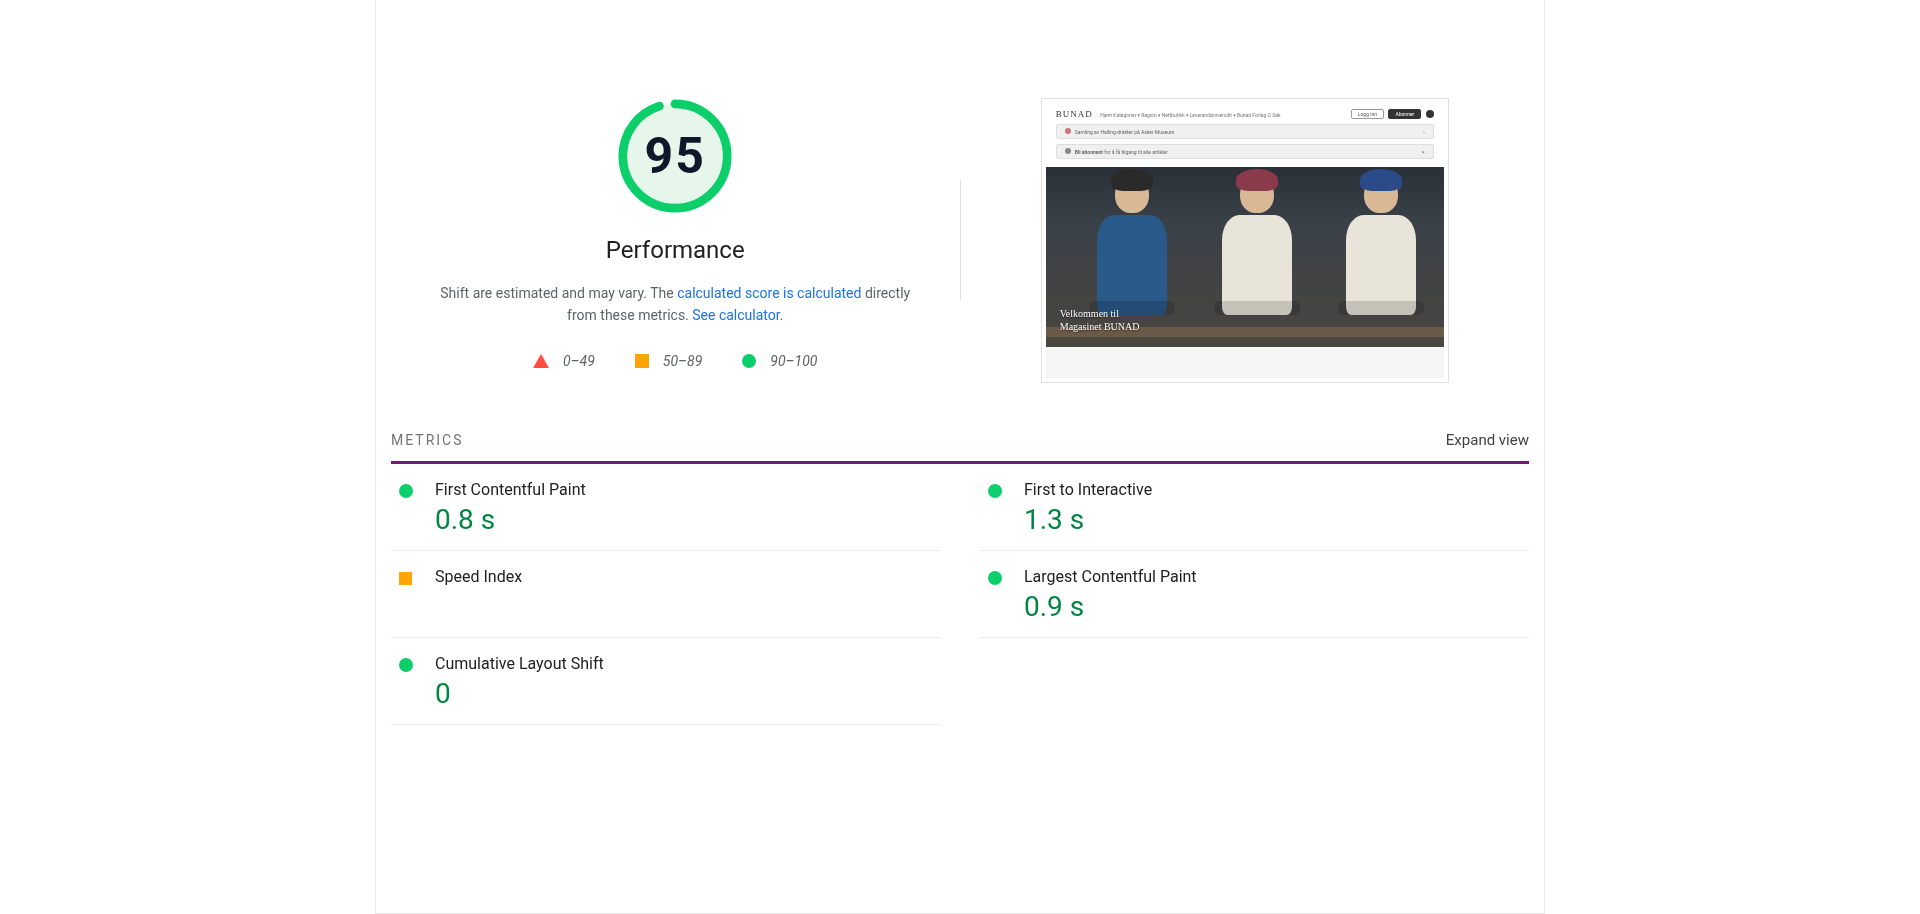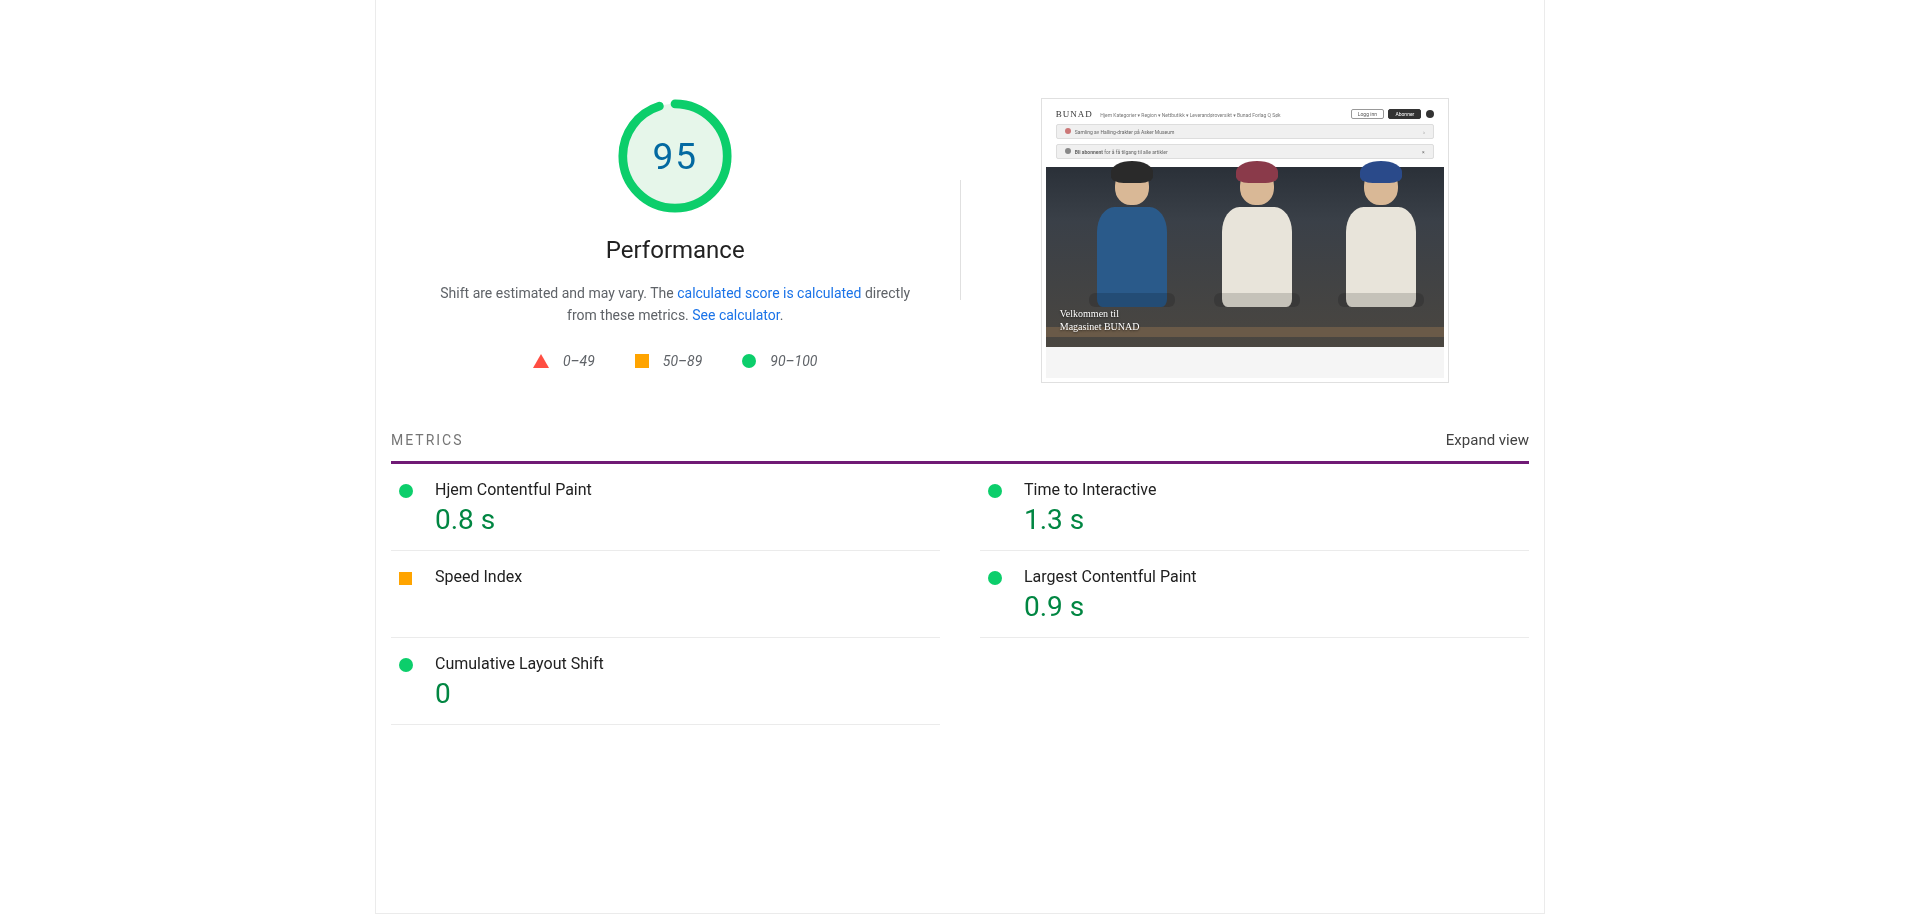--- a/index.html
+++ b/index.html
@@ -50,21 +50,21 @@
     height: 116px;
     position: relative;
     margin-bottom: 22px;
   }
   .gauge svg { width: 116px; height: 116px; transform: rotate(-90deg); }
   .gauge-bg { fill: #E6F6EA; }
   .gauge-arc { fill: none; stroke: #0CCE6B; stroke-width: 9; stroke-linecap: round; }
   .gauge-val {
     position: absolute; inset: 0;
     display: flex; align-items: center; justify-content: center;
-    font-size: 37px; color: #0369a1; font-weight: 400;
+    font-size: 50px; color: #0f172a; font-weight: 700;
     letter-spacing: 2px;
   }
   .perf-title {
     font-size: 24px;
     font-weight: 400;
     color: #212121;
     margin-bottom: 18px;
   }
   .perf-desc {
     font-size: 14px;
@@ -118,21 +118,21 @@
   .shot-bar {
     background:#f0f0f0; border:1px solid #ddd; border-radius:2px;
     padding:3px 8px; margin-top:5px; font-size:5px; color:#666;
     display:flex; align-items:center; justify-content:space-between;
   }
   .shot-bar .dot { width:6px;height:6px;border-radius:50%;background:#c77; margin-right:4px; display:inline-block;}
   .shot-hero {
     height: 180px;
     background: linear-gradient(180deg,#2a3038 0%, #3a4048 30%, #4a4640 100%);
     position: relative;
-    display:flex; align-items:flex-start; justify-content:space-around;
+    display:flex; align-items:center; justify-content:space-around;
     padding-bottom:14px;
     padding-left:24px;
   }
   .shot-hero-text {
     position:absolute; left:14px; bottom:14px;
     color:#fff; font-family: Georgia, serif; font-size:10px; line-height:1.3;
     text-shadow:0 1px 2px rgba(0,0,0,.6);
   }
   .person {
     width: 90px; height: 150px; position: relative;
@@ -285,28 +285,28 @@
 
   <div class="metrics-header">
     <div class="metrics-title">METRICS</div>
     <div class="expand">Expand view</div>
   </div>
 
   <div class="metrics-grid" id="metrics-grid">
       <div class="metric">
         <div class="m-dot"></div>
         <div>
-          <div class="m-name">Hjem Contentful Paint</div>
+          <div class="m-name">First Contentful Paint</div>
           <div class="m-val v-green">0.8 s</div>
         </div>
       </div>
       <div class="metric">
         <div class="m-dot"></div>
         <div>
-          <div class="m-name">Time to Interactive</div>
+          <div class="m-name">First to Interactive</div>
           <div class="m-val v-green">1.3 s</div>
         </div>
       </div>
       <div class="metric">
         <div class="m-sq"></div>
         <div>
           <div class="m-name">Speed Index</div>
         </div>
       </div>
       <div class="metric">

